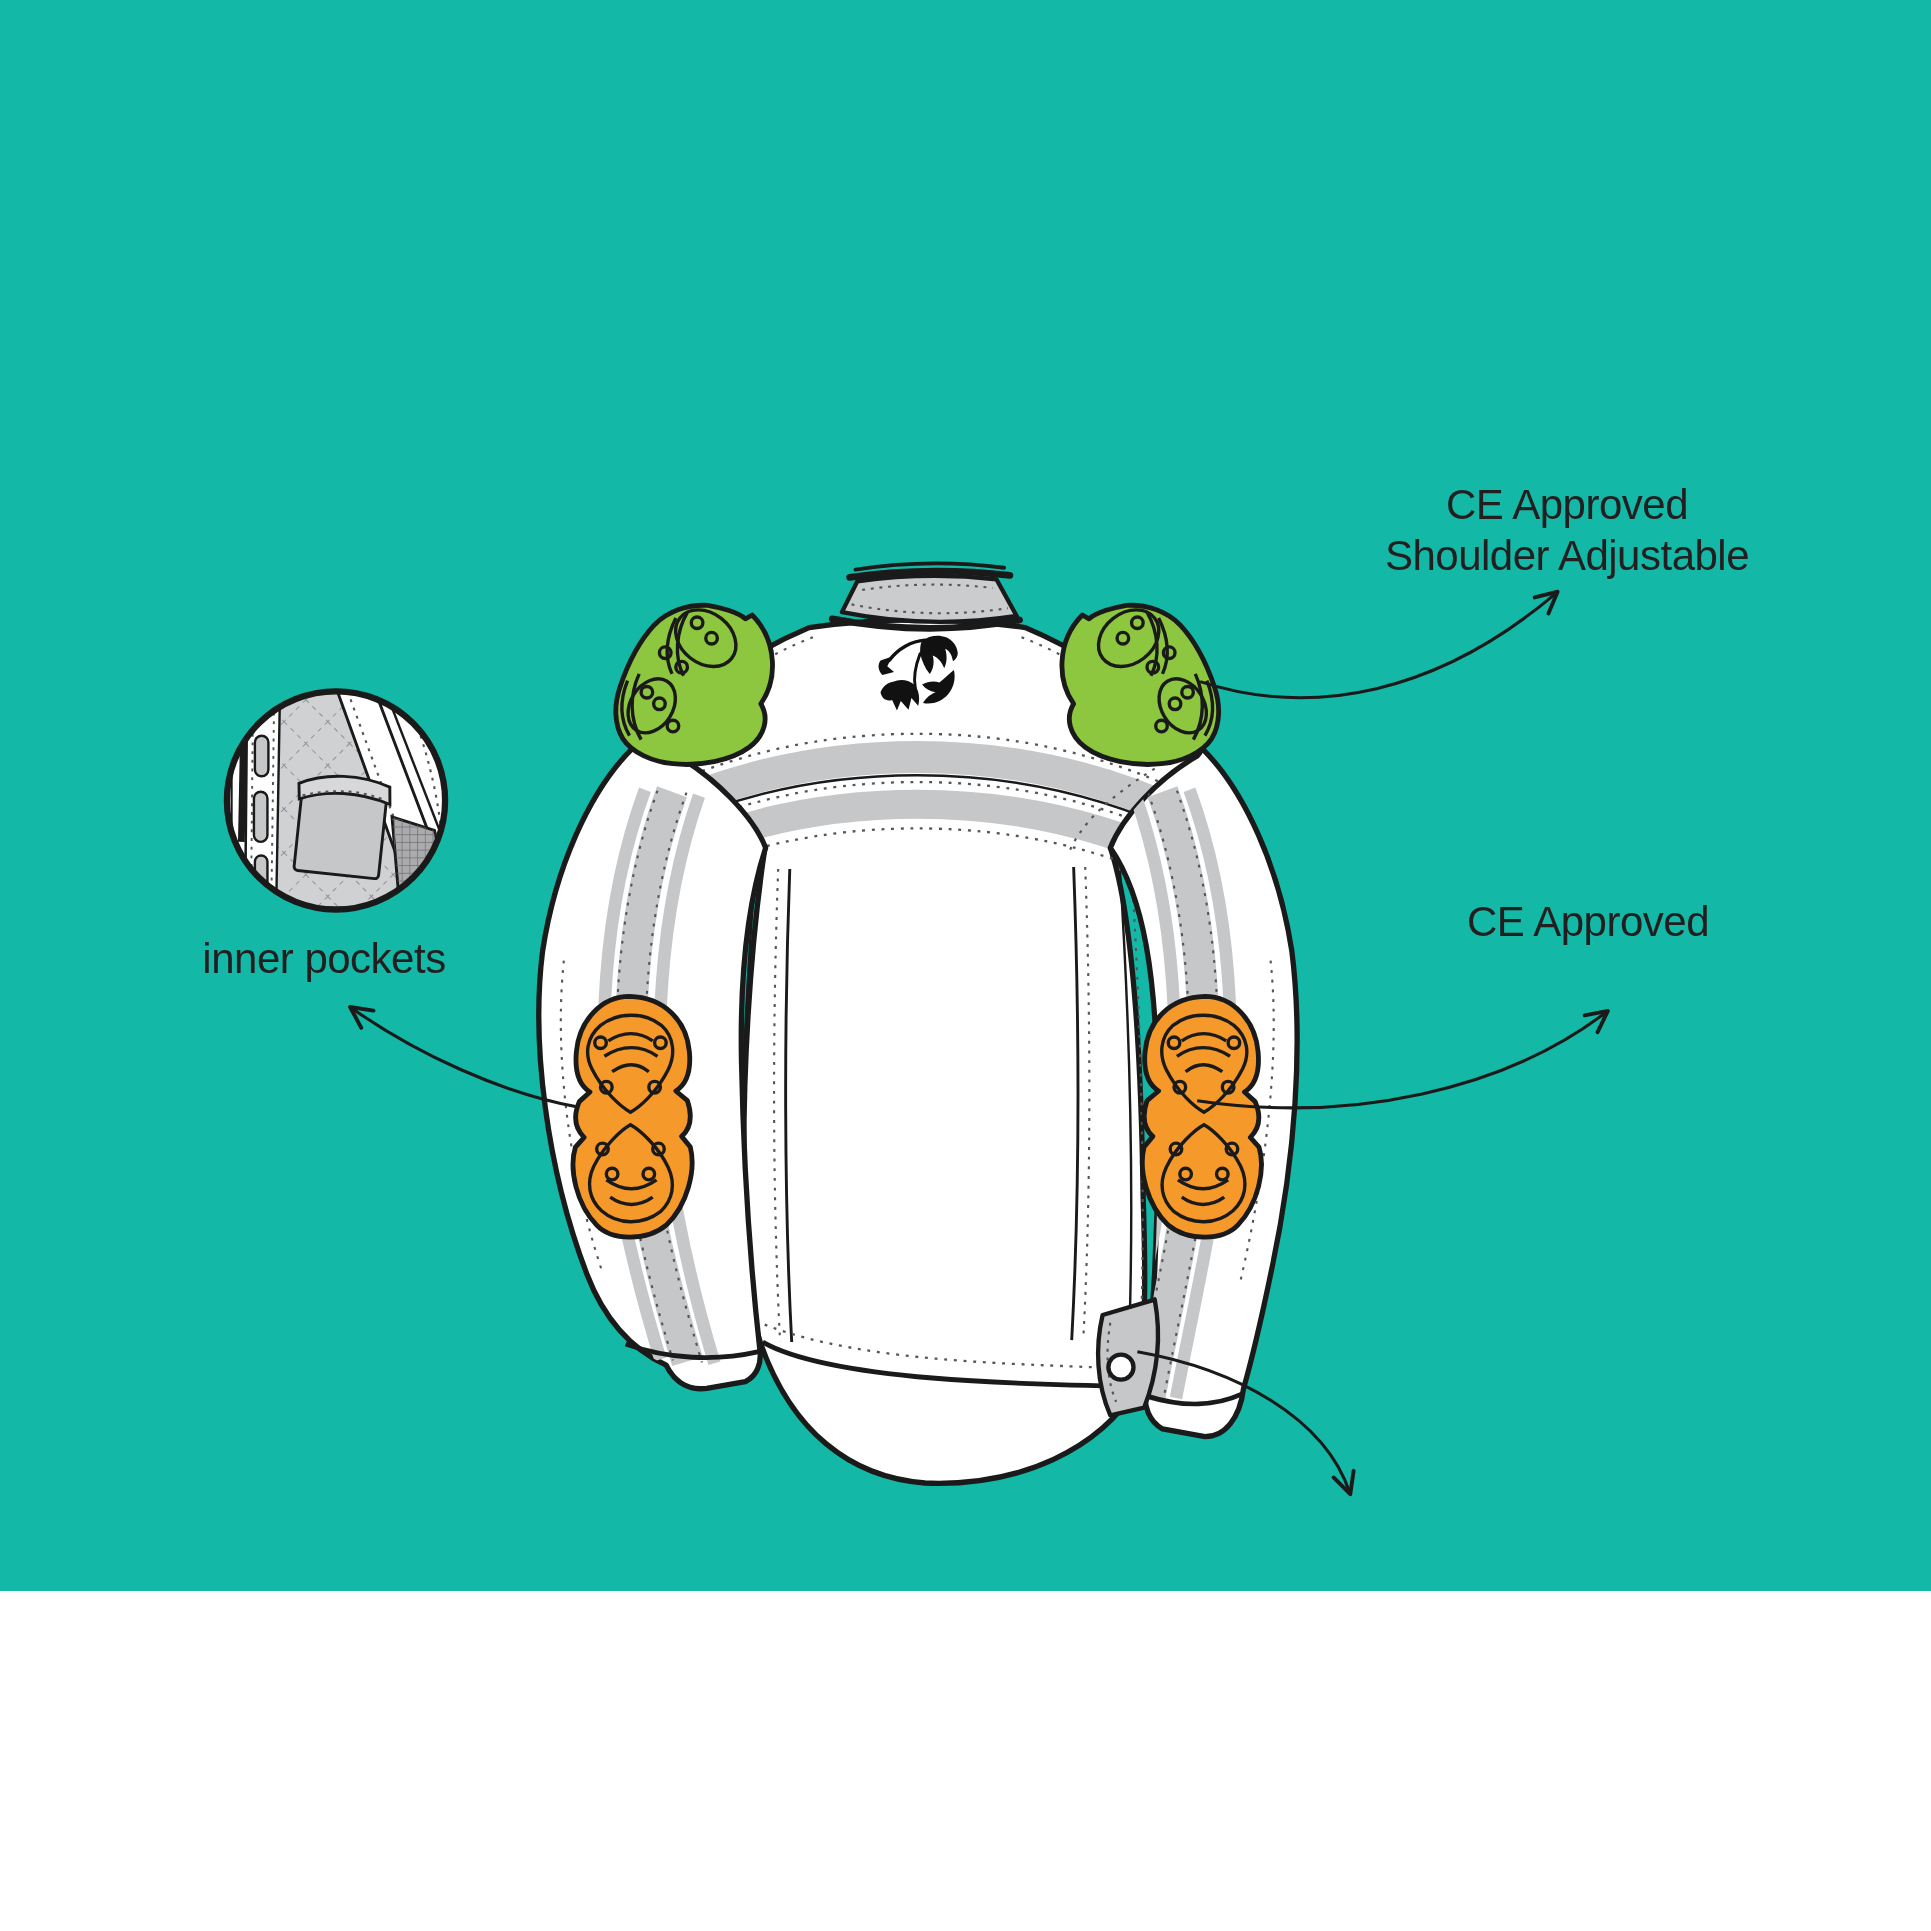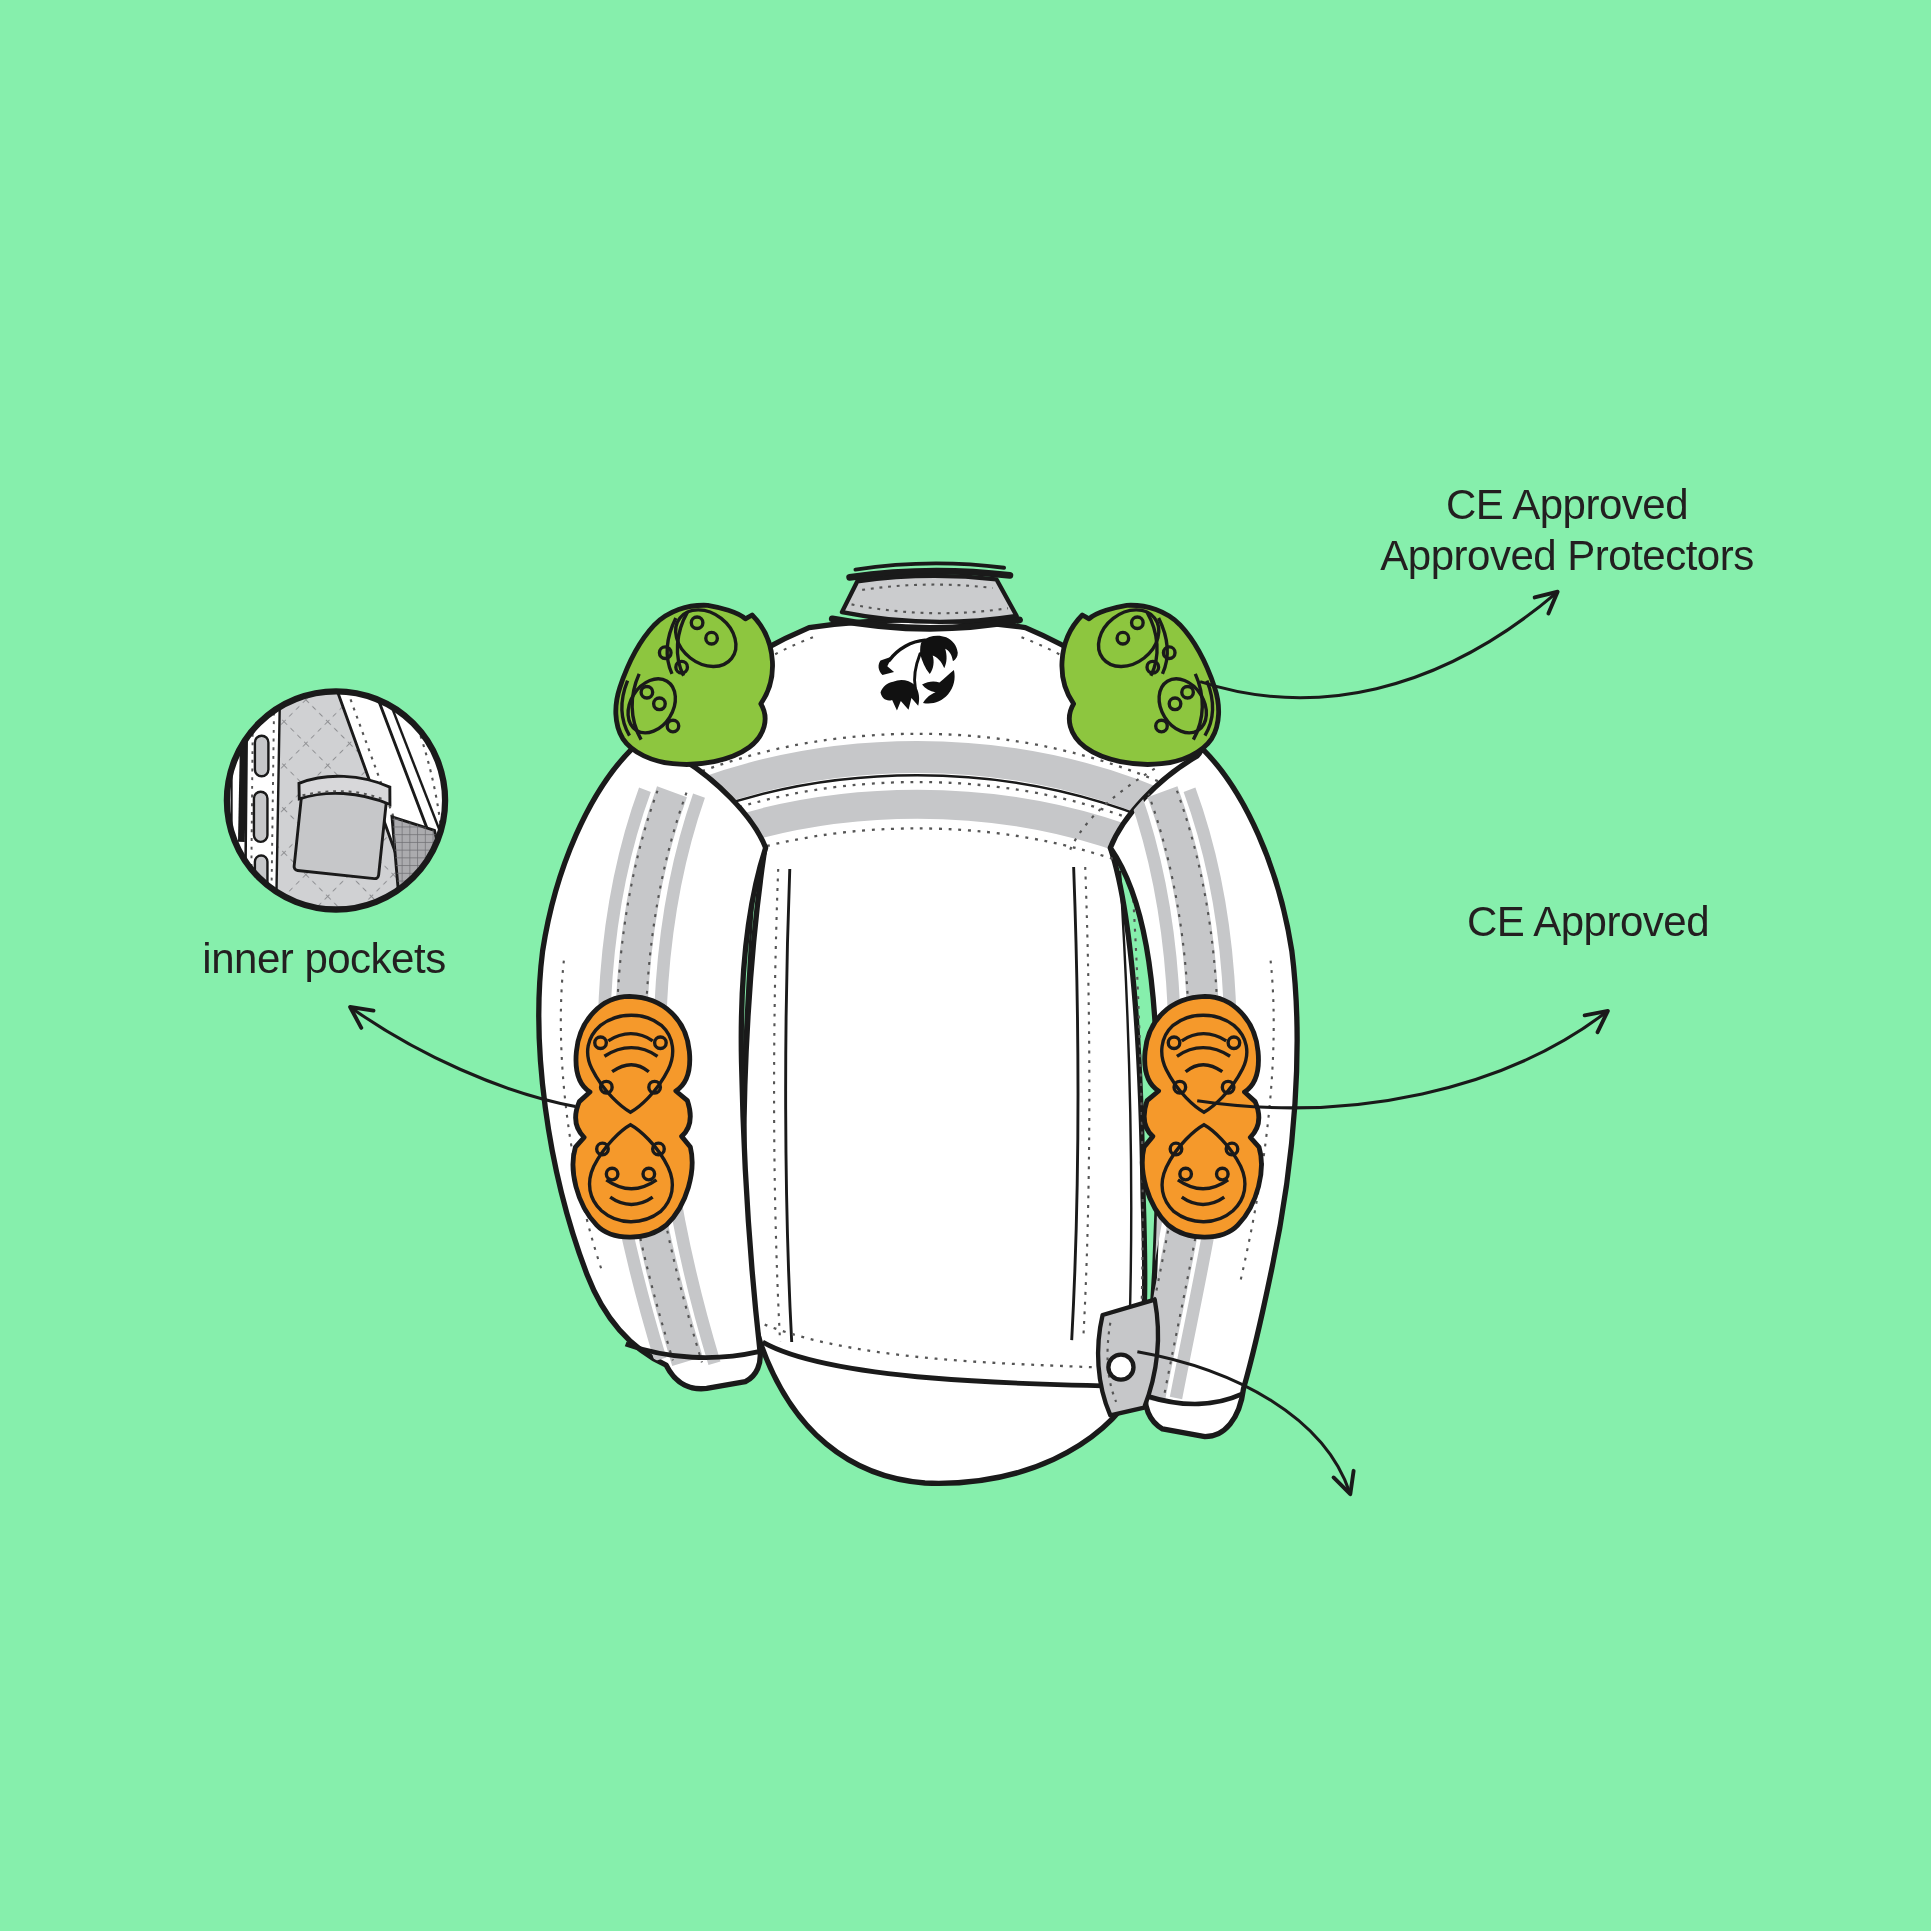--- a/index.html
+++ b/index.html
@@ -1,16 +1,16 @@
 <!DOCTYPE html>
 <html><head>
 <meta charset="utf-8">
 <style>
   html,body{margin:0;padding:0;background:#fff;}
-  .canvas{position:relative;width:1931px;height:1931px;background:#86efac;overflow:hidden;
+  .canvas{position:relative;width:1931px;height:1591px;background:#14b8a6;overflow:hidden;
           font-family:"Liberation Sans", sans-serif;}
   .canvas svg{position:absolute;left:0;top:0;}
   .label{position:absolute;transform:translateX(-50%);text-align:center;color:#231f20;
          font-size:42px;line-height:51px;letter-spacing:-0.5px;white-space:nowrap;}
   .label span{display:block;}
 </style>
 </head>
 <body>
 
 <div class="canvas">
@@ -234,21 +234,21 @@
   <g fill="none" stroke="#1a1a1a" stroke-width="3.2">
     <path d="M 1243 706 C 1360 744 1490 718 1612 614" marker-end="url(#ah)"></path>
     <path d="M 1240 1140 C 1400 1164 1560 1128 1664 1048" marker-end="url(#ah)"></path>
     <path d="M 596 1146 C 520 1132 432 1092 364 1044" marker-end="url(#ah)"></path>
     <path d="M 1178 1400 C 1280 1418 1372 1468 1398 1546" marker-end="url(#ah)"></path>
   </g>
 </svg>
 
   <div class="label" style="left:1567px; top:479px;">
     <span>CE Approved</span>
-    <span>Approved Protectors</span>
+    <span>Shoulder Adjustable</span>
   </div>
   <div class="label" style="left:1588px; top:896px;">
     <span>CE Approved</span>
   </div>
   <div class="label" style="left:324px; top:933px;">
     <span>inner pockets</span>
   </div>
 </div>
 
 

